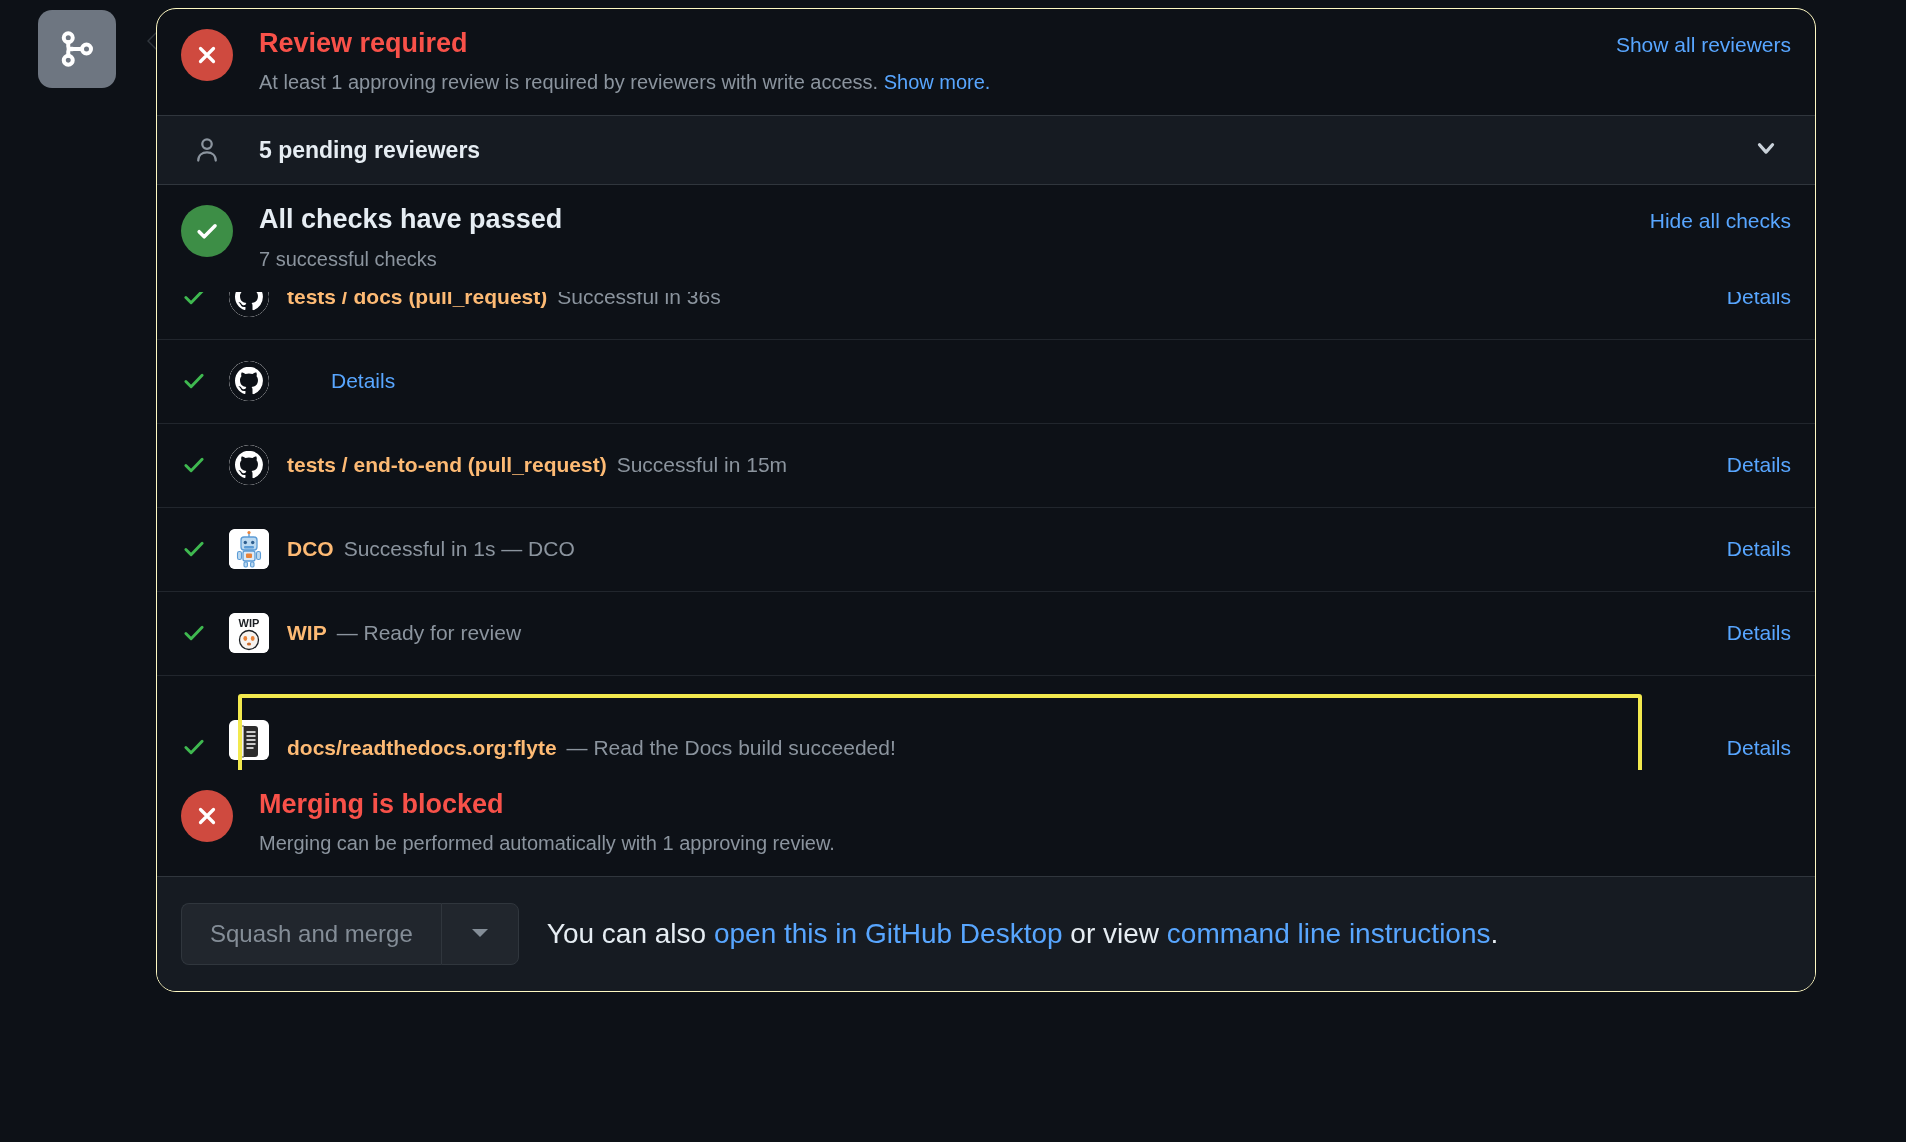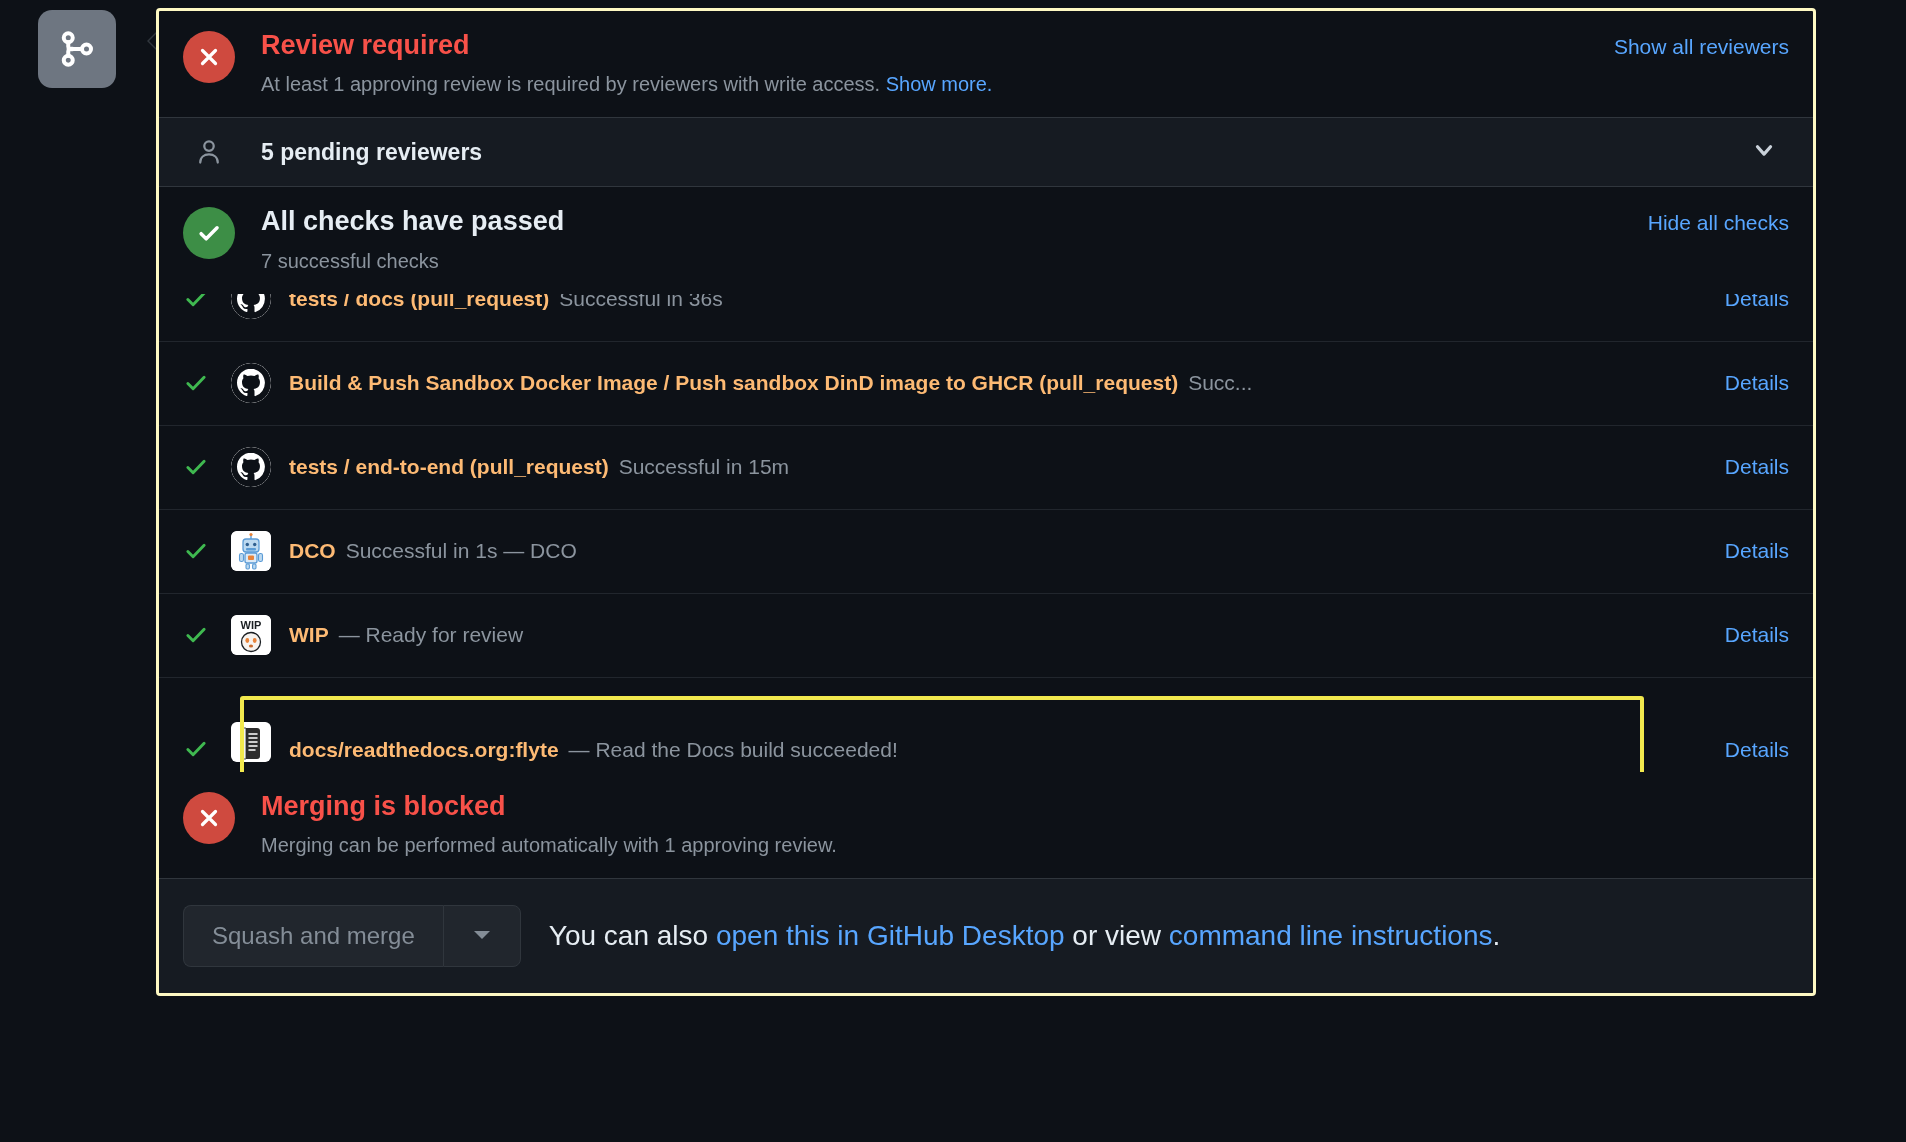--- a/index.html
+++ b/index.html
@@ -31,22 +31,22 @@
     justify-content: center;
   }
   .pr-badge svg { display: block; }
 
   
   .merge-box {
     position: absolute;
     left: 156px;
     top: 8px;
     width: 1660px;
-    border: 3px solid #fef9c3;
-    border-radius: 4px;
+    border: 1px solid #fef9c3;
+    border-radius: 20px;
     background: #0d1117;
     overflow: hidden;
   }
   
   .caret-outer {
     position: absolute;
     left: 147px;
     top: 30px;
     width: 0; height: 0;
     border-top: 11px solid transparent;
@@ -328,23 +328,20 @@
           <span class="chk-mark">
             <svg width="26" height="26" viewBox="0 0 16 16" fill="none" stroke="#3fb950" stroke-width="1.8" stroke-linecap="round" stroke-linejoin="round">
                 <path d="M3 8.3 L6.2 11.5 L13 4.5"></path>
               </svg>
           </span>
           <span class="chk-avatar gh">
             <svg width="40" height="40" viewBox="0 0 16 16">
                 <circle cx="8" cy="8" r="8" fill="#0d1117"></circle>
                 <path fill="#ffffff" d="M8 2.3c-3.1 0-5.6 2.5-5.6 5.6 0 2.5 1.6 4.6 3.8 5.3.28.05.38-.12.38-.27v-.95c-1.56.34-1.89-.75-1.89-.75-.26-.65-.63-.82-.63-.82-.51-.35.04-.34.04-.34.56.04.86.58.86.58.5.86 1.32.61 1.64.47.05-.36.2-.61.35-.75-1.24-.14-2.55-.62-2.55-2.77 0-.61.22-1.11.58-1.51-.06-.14-.25-.72.05-1.5 0 0 .47-.15 1.55.58a5.4 5.4 0 012.82 0c1.08-.73 1.55-.58 1.55-.58.31.78.11 1.36.06 1.5.36.4.57.9.57 1.51 0 2.16-1.31 2.63-2.56 2.77.2.17.38.52.38 1.05v1.55c0 .15.1.33.39.27a5.61 5.61 0 003.78-5.32c0-3.1-2.51-5.6-5.6-5.6z"></path>
               </svg>
-          </span>
-          <span class="chk-body">
-            <span class="chk-name">Build &amp; Push Sandbox Docker Image / Push sandbox DinD image to GHCR (pull_request)</span><span class="chk-desc">Succ...</span>
           </span>
           <a href="#" class="chk-details">Details</a>
         </div>
 
         <div class="check-row">
           <span class="chk-mark">
             <svg width="26" height="26" viewBox="0 0 16 16" fill="none" stroke="#3fb950" stroke-width="1.8" stroke-linecap="round" stroke-linejoin="round">
                 <path d="M3 8.3 L6.2 11.5 L13 4.5"></path>
               </svg>
           </span>

